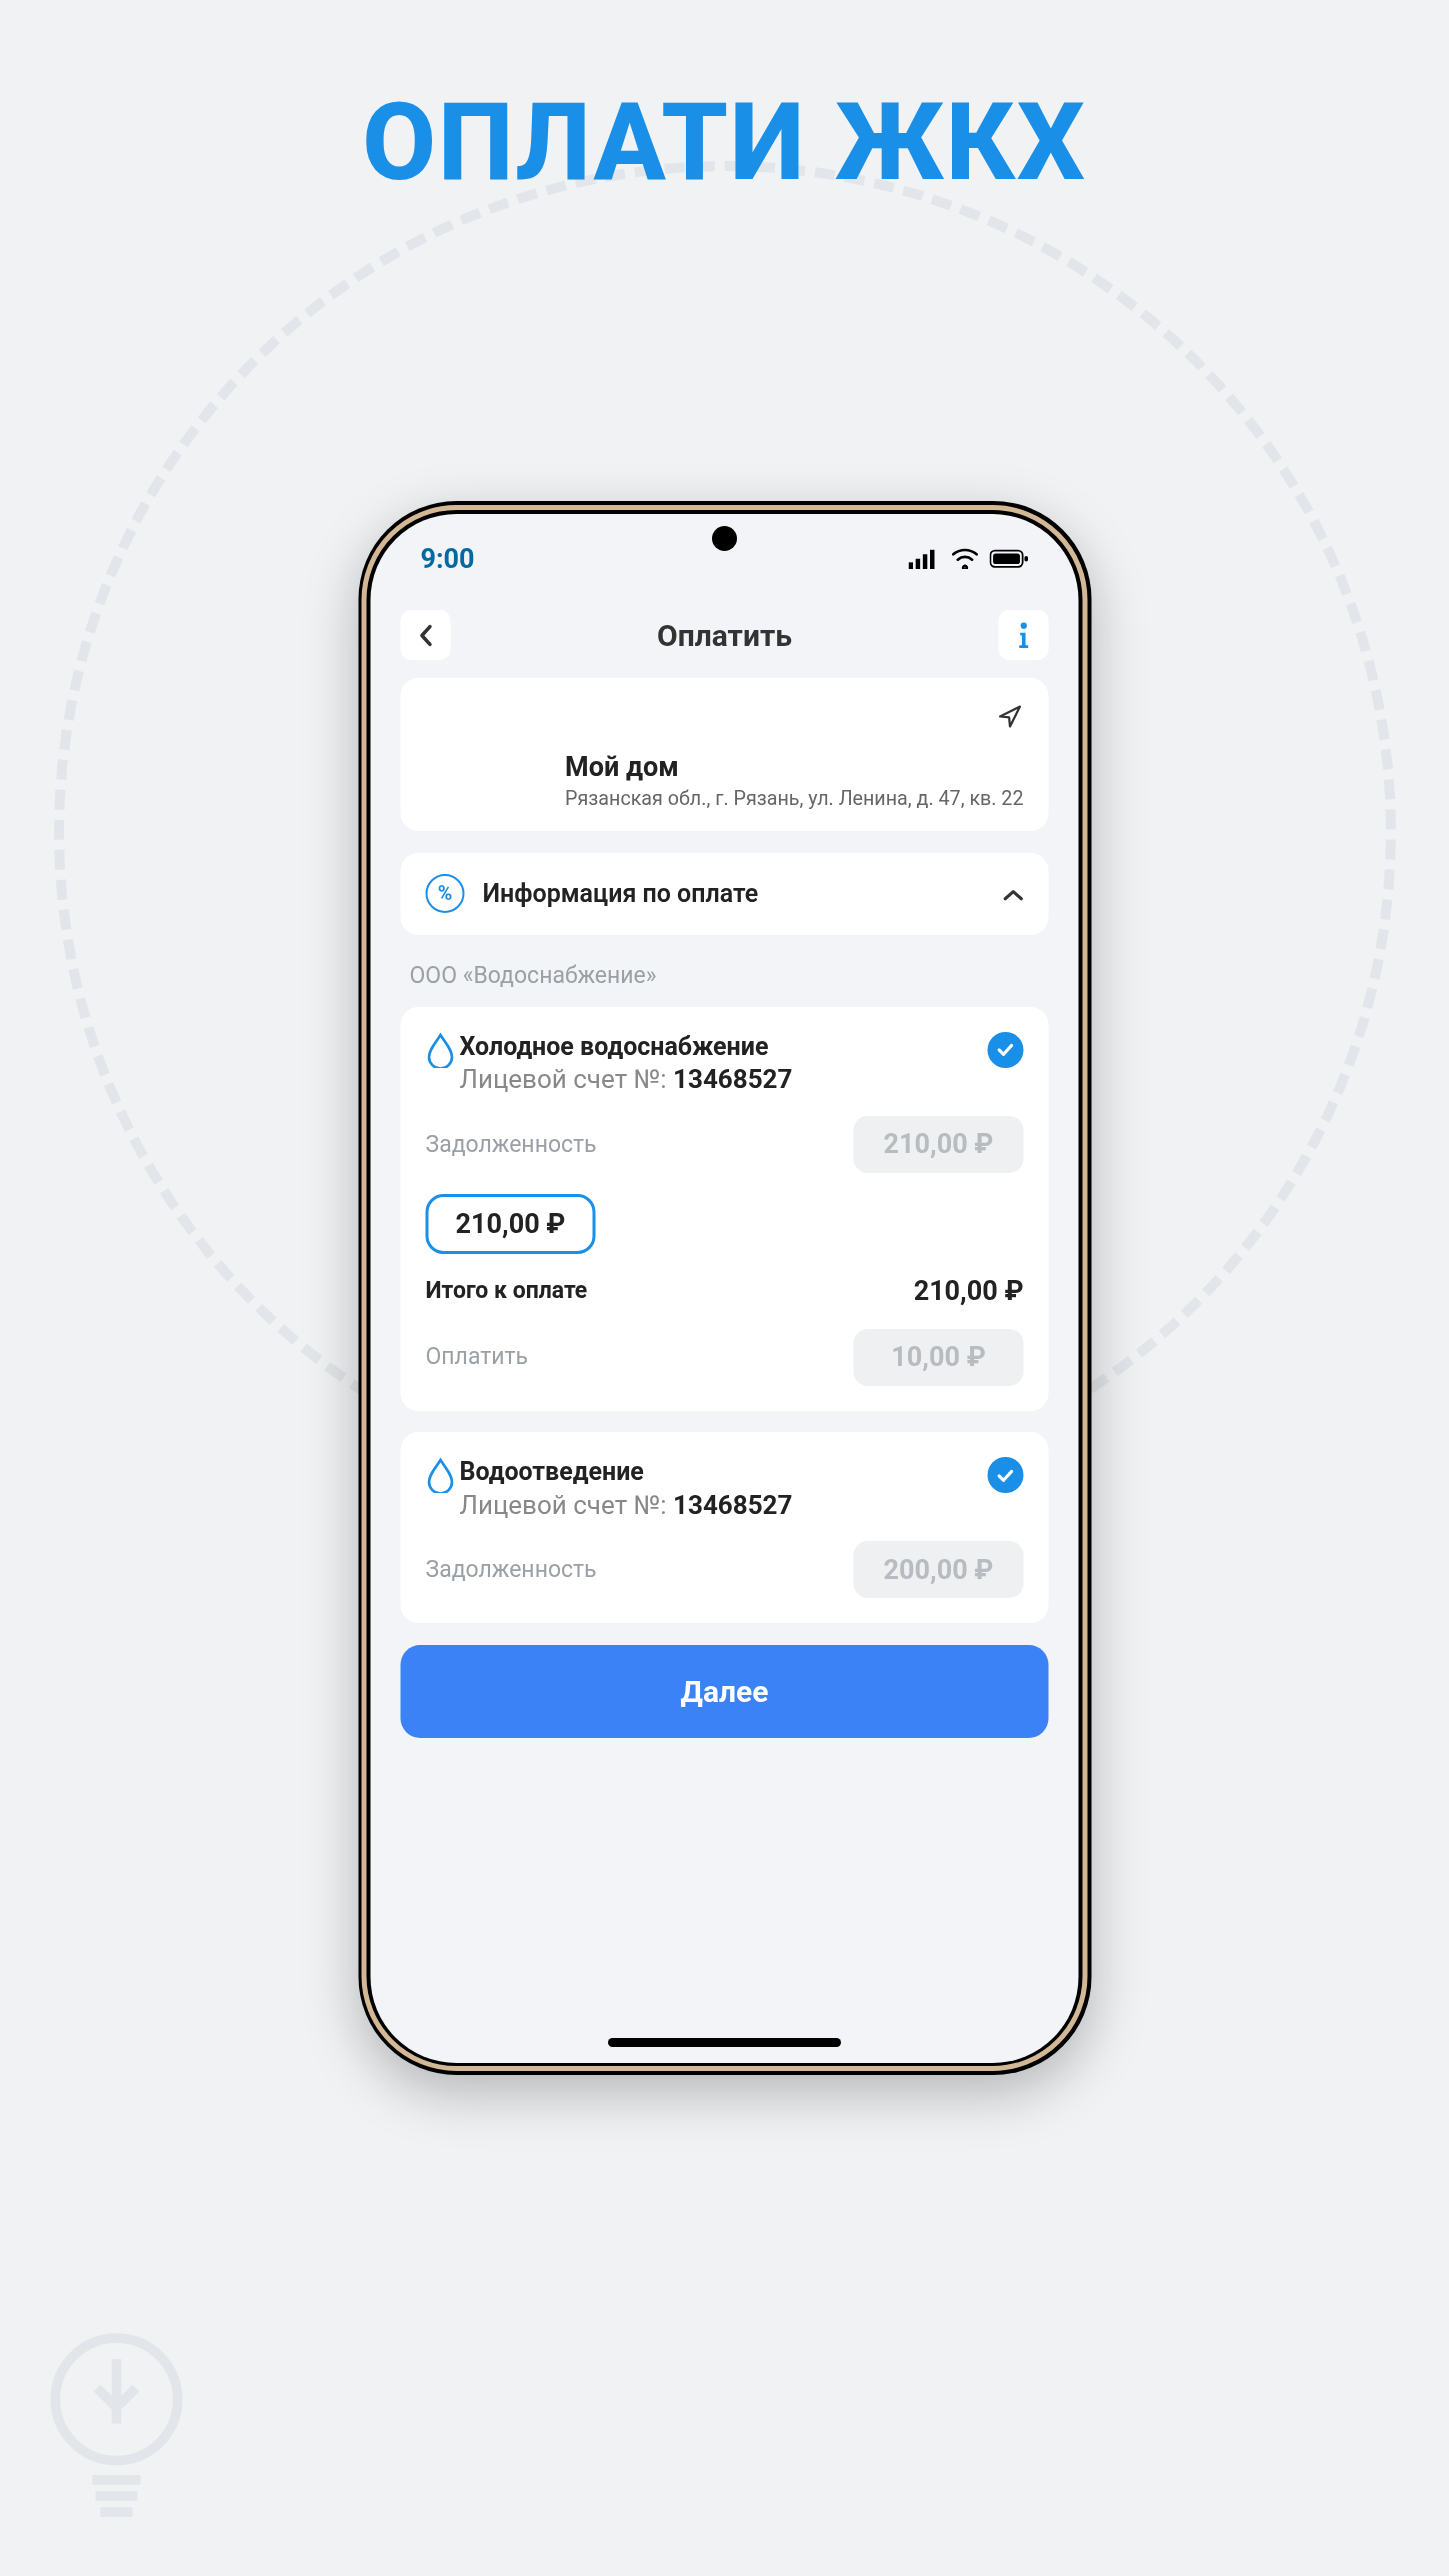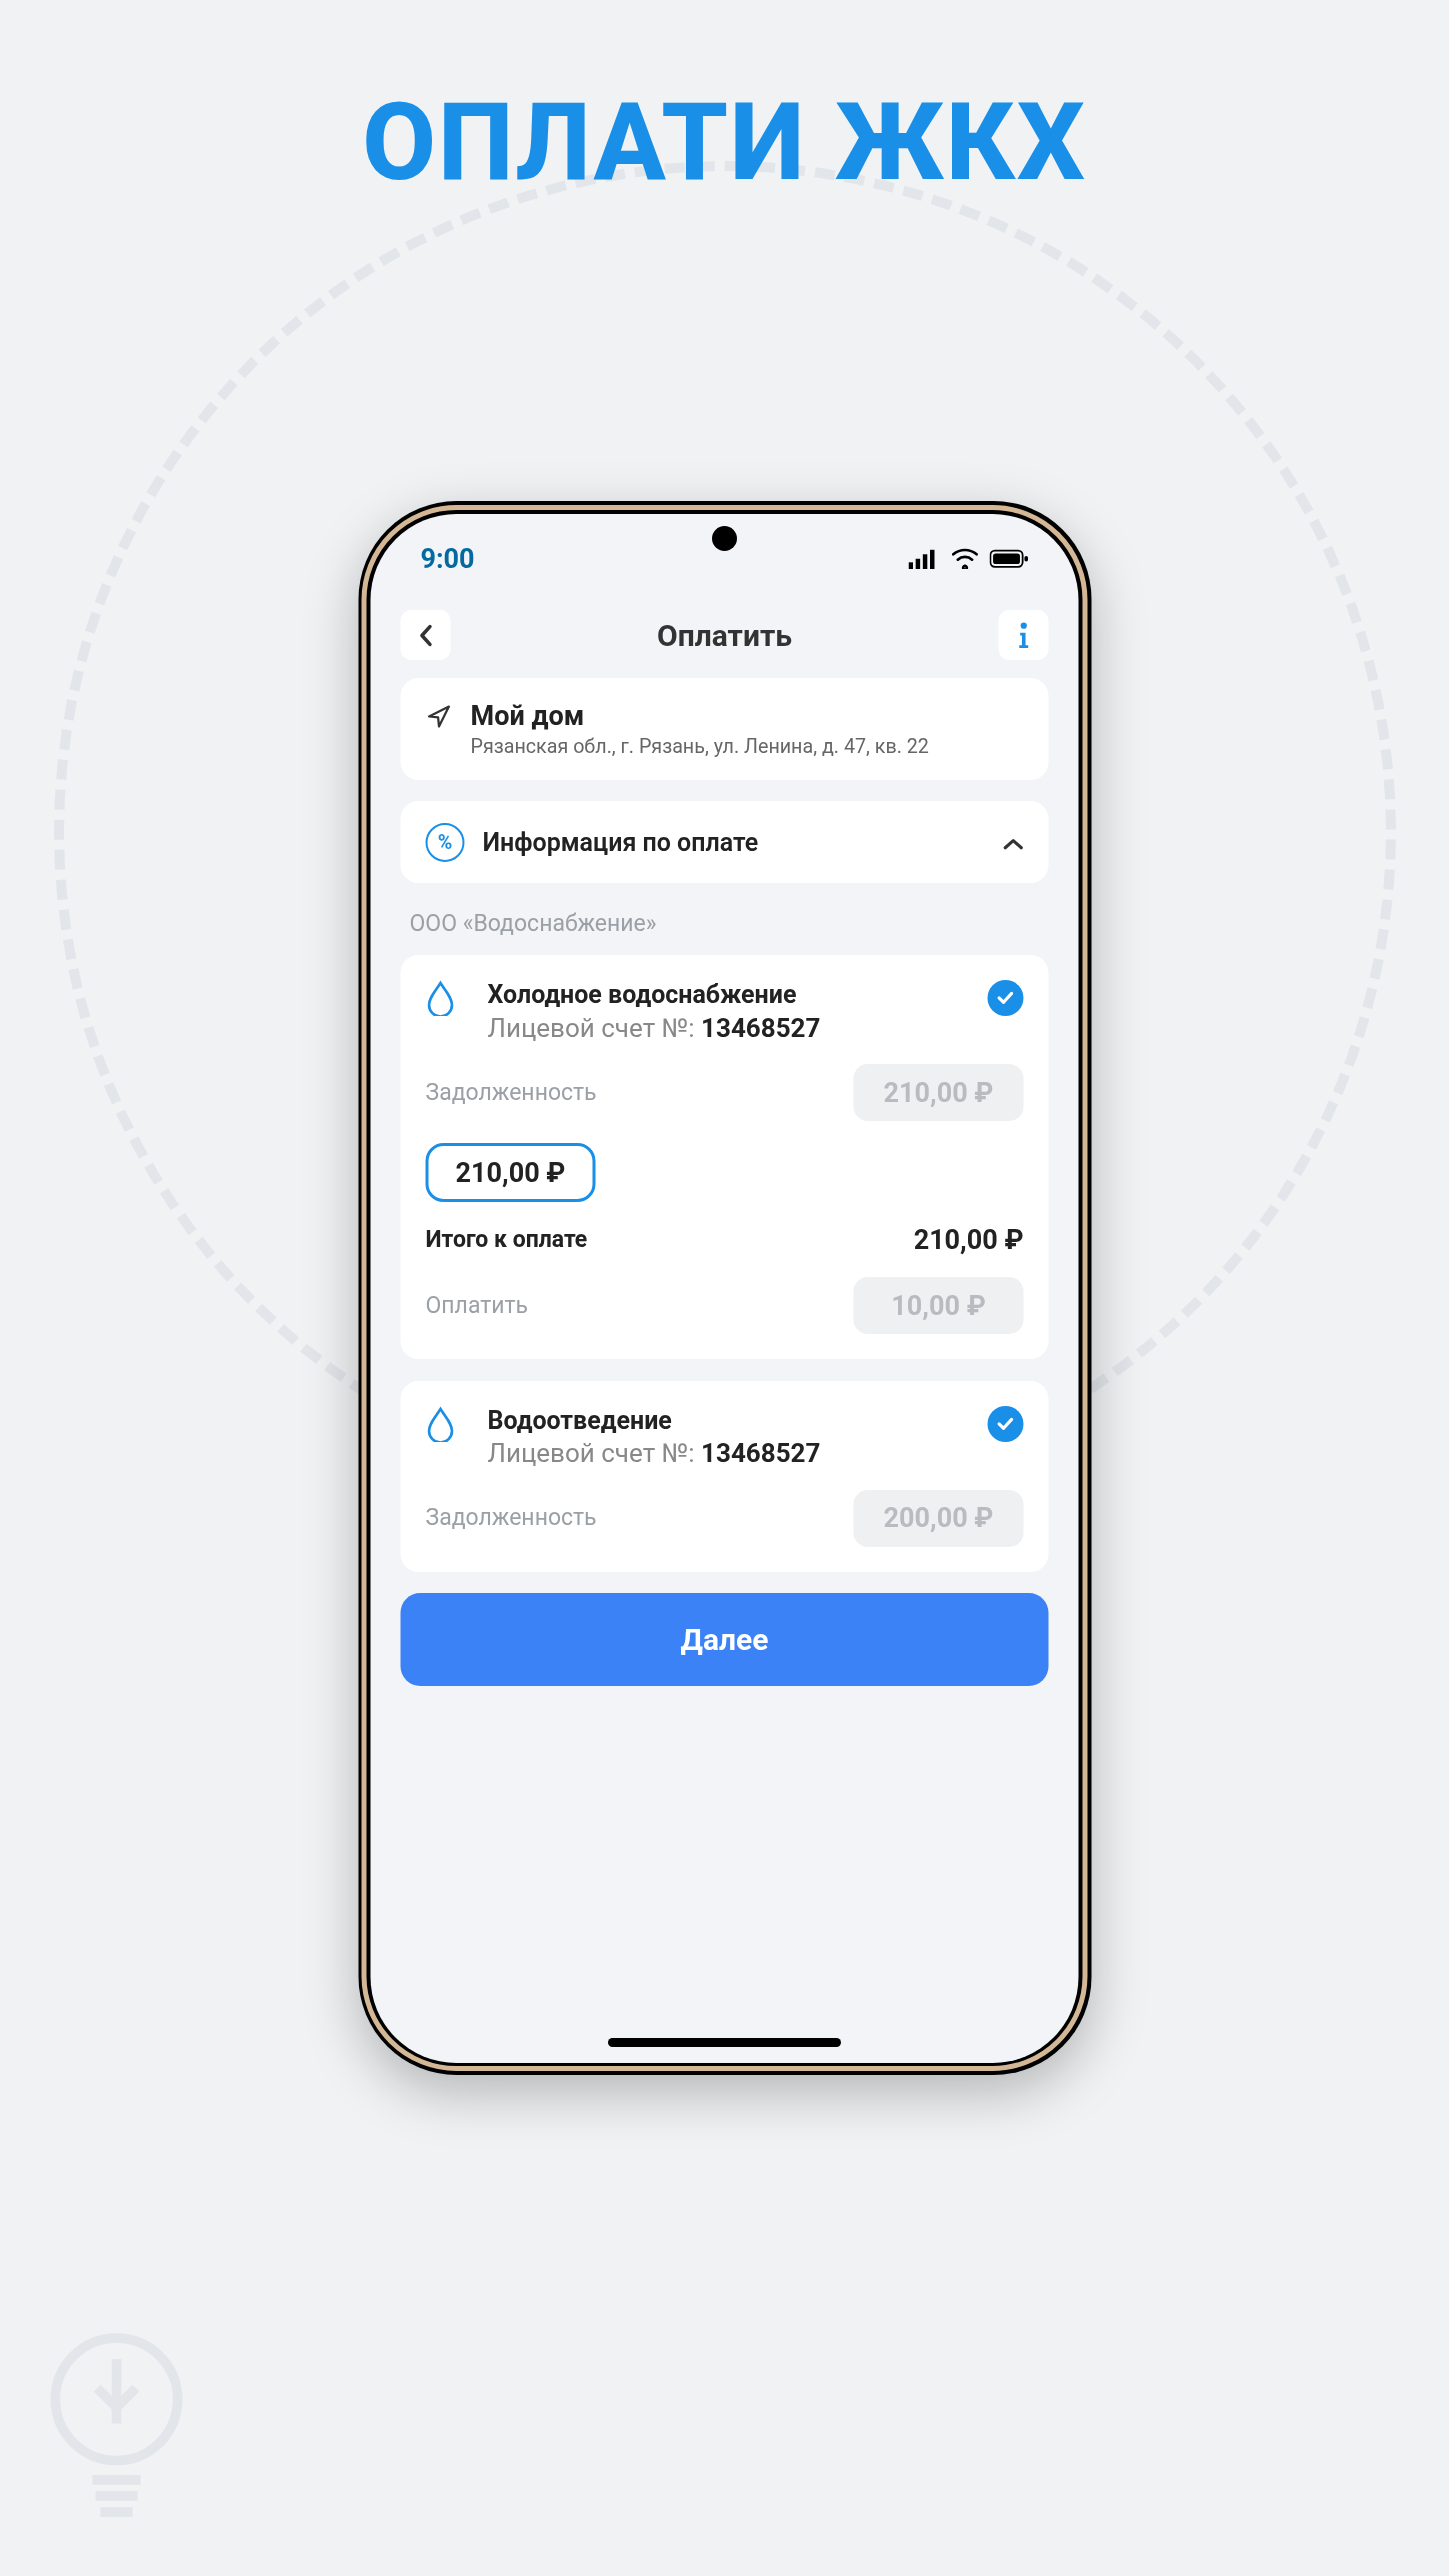--- a/index.html
+++ b/index.html
@@ -145,21 +145,21 @@
 .content { padding: 0 30px; }
 
 .card {
   background: #fff;
   border-radius: 18px;
   padding: 21.5px 25px;
   margin-bottom: 21.5px;
 }
 
 
-.address-card { display: flex; gap: 18px; align-items: flex-start; }
+.address-card { display: flex; gap: 18px; align-items: flex-end; flex-direction: column; }
 .nav-icon { flex-shrink: 0; margin-top: 3.6px; }
 .nav-icon svg { width: 27px; height: 27px; }
 .address-title { font-size: 27px; font-weight: 700; color: #222; margin-bottom: 3.6px; }
 .address-sub { font-size: 19.7px; color: #666; }
 
 
 .payinfo-card { display: flex; align-items: center; gap: 18px; cursor: pointer; }
 .percent-icon {
   width: 39px; height: 39px;
   border: 2.7px solid #1a8fe8;
@@ -175,21 +175,21 @@
 
 
 .company-label {
   font-size: 23px;
   color: #9aa0a6;
   padding: 5.4px 9px 18px;
 }
 
 
 .service-card { padding: 25px; }
-.service-head { display: flex; gap: 32px; align-items: flex-start; margin-bottom: 21.5px; }
+.service-head { display: flex; gap: 4px; align-items: flex-start; margin-bottom: 21.5px; }
 .drop-icon { flex-shrink: 0; }
 .drop-icon svg { width: 30px; height: 36px; }
 .service-info { flex: 1; }
 .service-title { font-size: 25px; font-weight: 700; color: #222; margin-bottom: 3.6px; }
 .service-acc { font-size: 26px; color: #888; }
 .service-acc b { color: #222; font-weight: 700; }
 .check-badge {
   width: 36px; height: 36px;
   background: #1a8fe8;
   border-radius: 50%;

